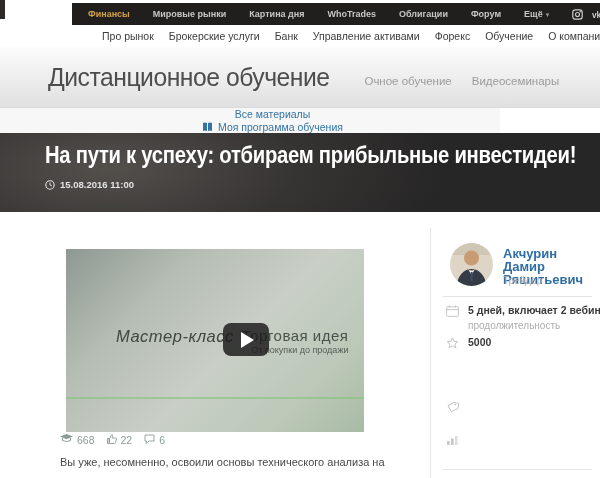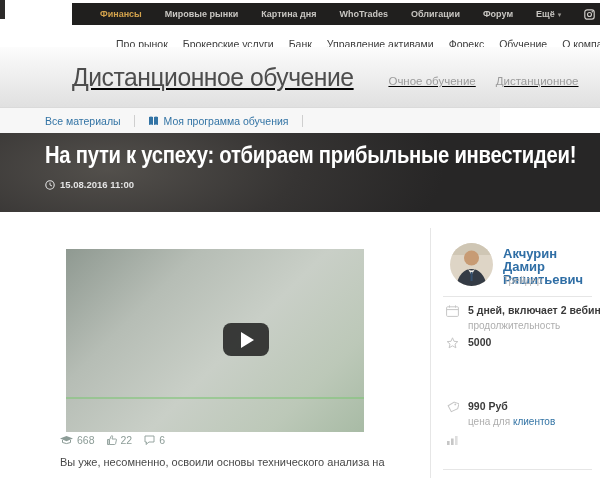--- a/index.html
+++ b/index.html
@@ -7,50 +7,50 @@
   body { font-family:"Liberation Sans","DejaVu Sans",sans-serif; background:#fff; }
   .page { position:relative; width:600px; height:478px; overflow:hidden; background:#fff; }
 
   
   .corner-artifact { position:absolute; left:0; top:0; width:5px; height:19px; background:#2c2b2a; }
   .edge-strip { position:absolute; left:0; top:47px; width:2px; height:86px;
                 background:linear-gradient(#3d3d3d,#9a9a9a); opacity:.75; }
 
   
   .topbar { position:absolute; left:72px; top:3px; right:0; height:22px; background:#201f1e;
-            display:flex; align-items:center; padding-left:28px; }
+            display:flex; align-items:center; padding-left:16px; }
   .tb-item { color:#c8c6c2; font-size:9px; font-weight:bold; text-decoration:none;
              margin-right:23px; white-space:nowrap; cursor:pointer; }
   .tb-item.active { color:#d2a24c; }
   .tb-caret { font-size:7px; color:#9a9894; margin-left:3px; }
   .tb-right { margin-left:auto; display:flex; align-items:center; gap:9px; padding-right:0; }
   .soc { width:11px; height:11px; display:block; cursor:pointer; }
 
   
   .logo { position:absolute; left:18px; top:3px; width:56px; height:42px; text-align:center; cursor:pointer; }
   .logo svg { display:block; margin:0 auto; }
   .logo-text { font-size:12.5px; font-weight:bold; color:#1d1d1b; letter-spacing:1.5px; margin-top:1px; }
 
   
-  .mainnav { position:absolute; left:88px; top:25px; right:0; height:22px; background:#fff;
-             display:flex; align-items:center; padding-left:28px;margin-top:8px; }
+  .mainnav { position:absolute; left:74px; top:25px; right:0; height:22px; background:#fff;
+             display:flex; align-items:center; padding-left:28px; }
   .mn-item { color:#3c3c3c; font-size:10.5px; text-decoration:none; margin-right:15px; white-space:nowrap; cursor:pointer; }
 
   
   .pagehead { position:absolute; left:0; top:47px; width:600px; height:61px;
               background:linear-gradient(#fcfcfc,#e0e0e0); border-bottom:1px solid #dadada;
-              display:flex; align-items:center; padding-left:72px;text-decoration:underline; }
+              display:flex; align-items:center; padding-left:48px; }
   .ph-title { font-size:26px; font-weight:300; color:#4d4d4d; letter-spacing:-0.5px;
               transform:scaleX(.95); transform-origin:left center; white-space:nowrap; }
   .ph-link { font-size:11.5px; color:#9b9b9b; text-decoration:none; margin-left:20px;
              position:relative; top:4px; white-space:nowrap; cursor:pointer; }
 
   
   .subnav { position:absolute; left:0; top:108px; width:500px; height:25px; background:#f7f7f7;
-            display:flex; align-items:center; padding-left:45px; }
+            display:flex; align-items:center; padding-left:45px;flex-direction:column; }
   .sn-link { color:#3374a5; font-size:10.5px; text-decoration:none; display:flex; align-items:center; cursor:pointer; }
   .sn-sep { width:1px; height:12px; background:#cfcfcf; margin:0 13px; }
   .sn-book { margin-right:5px; display:block; }
 
   
   .hero { position:absolute; left:0; top:133px; width:600px; height:79px;
           background:radial-gradient(ellipse 420px 160px at 18% 45%, #53504c 0%, #363433 45%, #272626 80%); }
   .hero-title { position:absolute; left:45px; top:9px; color:#fff; font-size:23px; font-weight:bold;
                 letter-spacing:-0.3px; transform:scaleX(.88); transform-origin:left top; white-space:nowrap; }
   .hero-date { position:absolute; left:45px; top:46px; display:flex; align-items:center; gap:5px;
@@ -66,21 +66,21 @@
   .vt-title { font-size:15px; color:#4a514a; letter-spacing:.5px; }
   .vt-sub { font-size:9px; color:#565d55; margin-top:1px; }
   .play-btn { position:absolute; left:157px; top:74px; width:46px; height:33px; background:rgba(25,25,25,.82);
               border-radius:8px; display:flex; align-items:center; justify-content:center; cursor:pointer; }
   .play-tri { width:0; height:0; border-left:13px solid #fff; border-top:8px solid transparent;
               border-bottom:8px solid transparent; margin-left:3px; }
 
   
   .stats { position:absolute; left:60px; top:434px; display:flex; align-items:center; gap:12px;
            color:#8c9c97; font-size:10.5px; }
-  .stat { display:flex; align-items:center; gap:4px; }
+  .stat { display:flex; align-items:flex-start; gap:4px; }
   .intro { position:absolute; left:60px; top:456px; width:370px; font-size:11px; color:#484848; }
 
   
   .sb-vline { position:absolute; left:430px; top:228px; width:1px; height:250px; background:#e6e6e6; }
   .avatar { position:absolute; left:450px; top:243px; width:43px; height:43px; border-radius:50%;
             overflow:hidden; cursor:pointer; }
   .author-name { position:absolute; left:503px; top:247px; width:92px; color:#2f6ea5; font-size:13px;
                  font-weight:bold; line-height:13px; text-decoration:none; cursor:pointer; }
   .author-role { position:absolute; left:503px; top:275px; color:#b3b3b3; font-size:10px; }
   .sb-div { position:absolute; left:443px; width:149px; height:1px; background:#e6e6e6; }
@@ -128,21 +128,21 @@
     <a class="mn-item">Управление активами</a>
     <a class="mn-item">Форекс</a>
     <a class="mn-item">Обучение</a>
     <a class="mn-item">О компании</a>
 
   </nav>
 
   <section class="pagehead">
     <h1 class="ph-title">Дистанционное обучение</h1>
     <a class="ph-link">Очное обучение</a>
-    <a class="ph-link">Дистанционное</a>
+    <a class="ph-link">Видеосеминары</a>
   </section>
 
   <nav class="subnav">
     <a class="sn-link">Все материалы</a>
     <span class="sn-sep"></span>
     <a class="sn-link">
       <svg class="sn-book" width="11" height="10" viewBox="0 0 11 10">
         <path d="M1,1 Q3,0 5,1 L5,9 Q3,8 1,9 Z" fill="#3374a5"></path>
         <path d="M10,1 Q8,0 6,1 L6,9 Q8,8 10,9 Z" fill="#3374a5"></path>
       </svg>
@@ -157,20 +157,27 @@
       <svg width="10" height="10" viewBox="0 0 10 10">
         <circle cx="5" cy="5" r="4.2" fill="none" stroke="#e3e3e3" stroke-width="1.1"></circle>
         <path d="M5,2.5 L5,5 L7,6" fill="none" stroke="#e3e3e3" stroke-width="1"></path>
       </svg>
       <span>15.08.2016 11:00</span>
     </div>
   </section>
 
   <div class="video">
     <div class="video-grn"></div>
+    <div class="video-text">
+      <span class="vt-italic">Мастер-класс</span>
+      <span class="vt-col">
+        <div class="vt-title">Торговая идея</div>
+        <div class="vt-sub">От покупки до продажи</div>
+      </span>
+    </div>
     <div class="play-btn">
       <div class="play-tri"></div>
     </div>
   </div>
 
   <div class="stats">
     <span class="stat">
       <svg width="13" height="9" viewBox="0 0 13 9">
         <path d="M6.5,0 L13,2.6 L6.5,5.2 L0,2.6 Z" fill="#8c9c97"></path>
         <path d="M2.5,4 L2.5,6.5 Q6.5,8.6 10.5,6.5 L10.5,4" fill="none" stroke="#8c9c97" stroke-width="1"></path>
@@ -231,24 +238,20 @@
       <div class="spec-val">5000</div>
     </div>
   </div>
 
 
   <div class="spec" style="top:400px">
     <svg class="spec-icon" viewBox="0 0 13 12">
       <path d="M6.5,1 L11.5,1 L12,6 L7,11 L2,6.5 Z" fill="none" stroke="#c6c6c6" stroke-width="1" transform="rotate(20 7 6)"></path>
       <circle cx="9.3" cy="3.4" r="0.9" fill="#c6c6c6"></circle>
     </svg>
-    <div class="spec-txt">
-      <div class="spec-val">990 Руб</div>
-      <div class="spec-lbl"><span>цена для </span><a>клиентов</a></div>
-    </div>
   </div>
 
   <div class="spec" style="top:433px">
     <svg class="spec-icon" viewBox="0 0 13 12">
       <rect x="1" y="7" width="2.6" height="4" fill="#c6c6c6"></rect>
       <rect x="5" y="4.5" width="2.6" height="6.5" fill="#c6c6c6"></rect>
       <rect x="9" y="2" width="2.6" height="9" fill="#dedede"></rect>
     </svg>
   </div>
 

